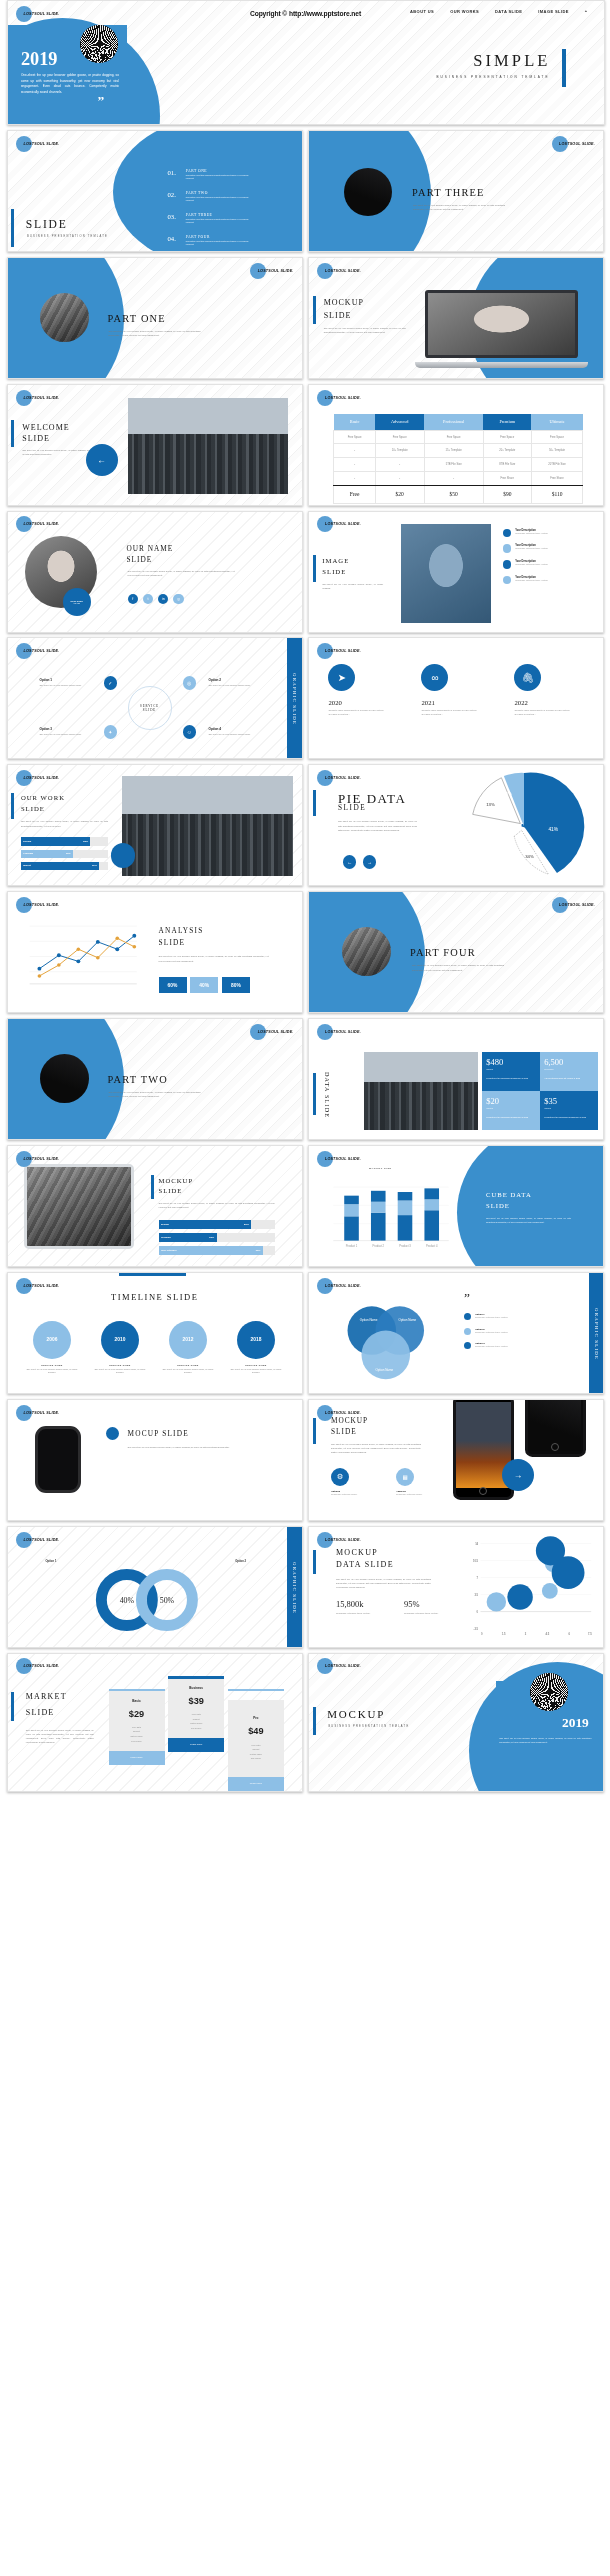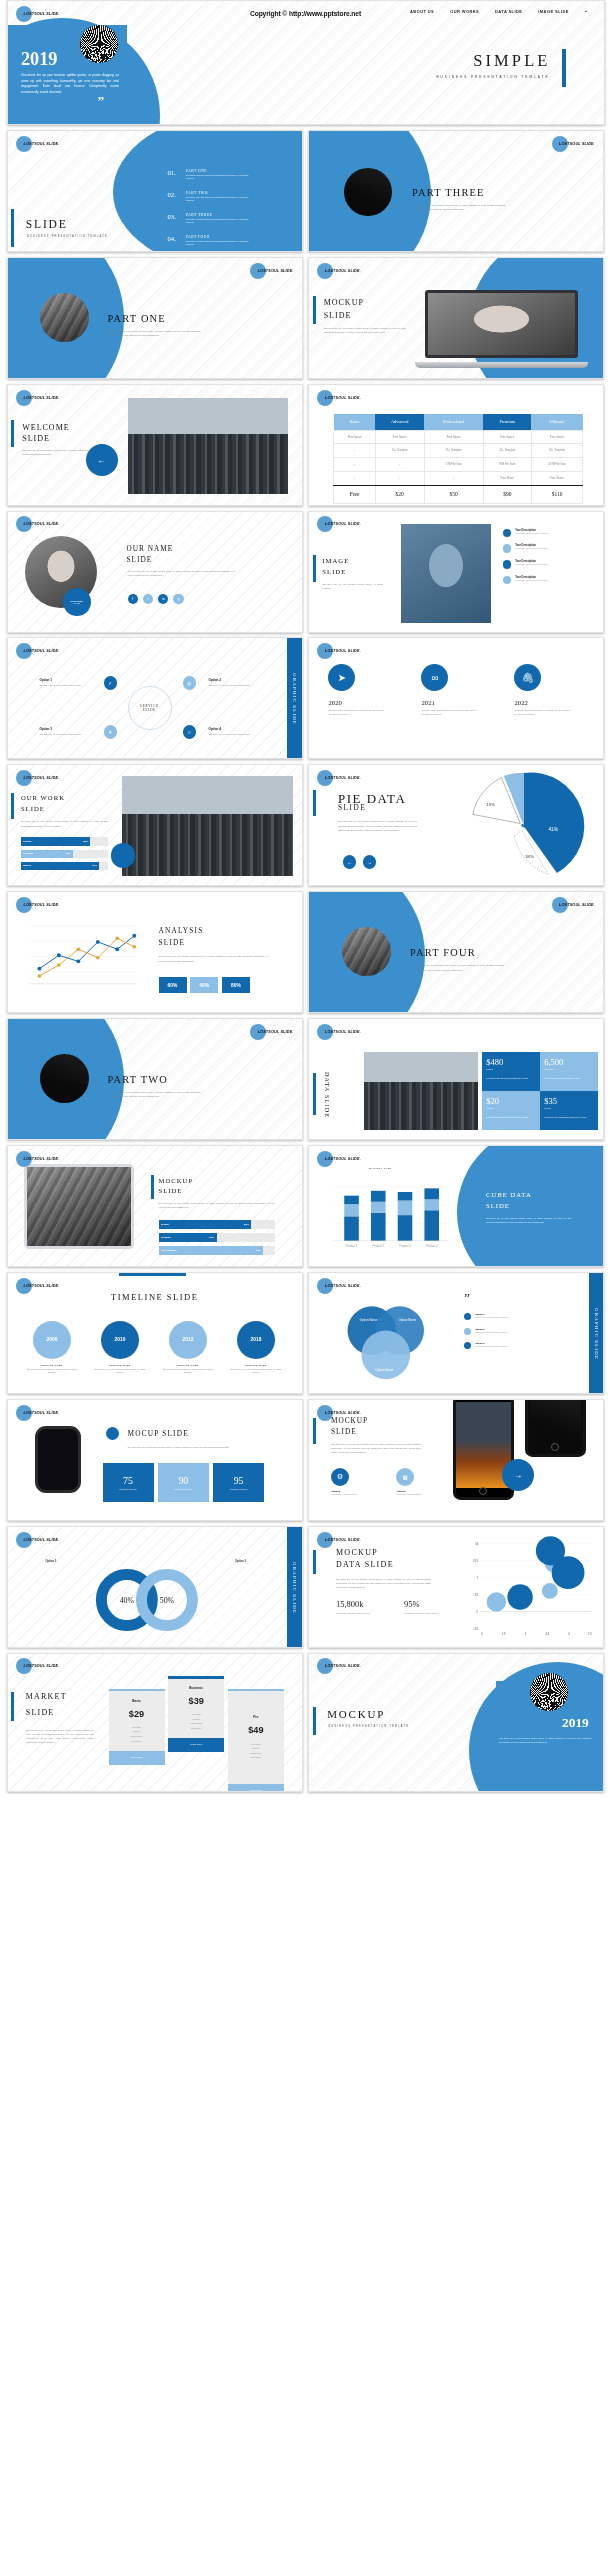--- a/index.html
+++ b/index.html
@@ -818,34 +818,20 @@
 
     <div class="slide half">
       <div class="logo-badge">
         <div class="logo-dot"></div>
         <div class="logo-text">LOSTSOUL SLIDE.</div>
       </div>
       <div style="position:absolute;left:27px;top:26px;width:46px;height:67px;border:3.1px solid #2b2b2d;border-radius:11px;background:#0d0d0f;"></div>
       <div class="circ blue-d" style="position:absolute;left:98px;top:27px;width:13.4px;height:13.4px;"></div>
       <div class="t-title" style="position:absolute;left:120px;top:29px;font-size:7.3px;letter-spacing:1.2px;">MOCUP SLIDE</div>
       <div class="t-body" style="position:absolute;left:120px;top:45px;width:116px;">One-sheet fire up your browser golden goose, or prairie dogging, so come up with something buzzworthy.</div>
-      <div style="position:absolute;left:95px;top:63px;display:flex;gap:4.3px;">
-        <div style="width:51px;height:39px;background:#1168ad;display:flex;flex-direction:column;align-items:center;justify-content:center;">
-          <div class="serif" style="color:#fff;font-size:9.8px;">75</div>
-          <div style="color:#e3f0fa;font-size:1.8px;margin-top:2.4px;">Seamlessly enterprise</div>
-        </div>
-        <div style="width:51px;height:39px;background:#8dbfe6;display:flex;flex-direction:column;align-items:center;justify-content:center;">
-          <div class="serif" style="color:#fff;font-size:9.8px;">90</div>
-          <div style="color:#fff;font-size:1.8px;margin-top:2.4px;">Seamlessly enterprise</div>
-        </div>
-        <div style="width:51px;height:39px;background:#1168ad;display:flex;flex-direction:column;align-items:center;justify-content:center;">
-          <div class="serif" style="color:#fff;font-size:9.8px;">95</div>
-          <div style="color:#e3f0fa;font-size:1.8px;margin-top:2.4px;">Seamlessly enterprise</div>
-        </div>
-      </div>
     </div>
 
     <div class="slide half">
       <div class="logo-badge">
         <div class="logo-dot"></div>
         <div class="logo-text">LOSTSOUL SLIDE.</div>
       </div>
       <div class="accent-bar" style="left:3.7px;top:18.3px;height:26px;"></div>
       <div class="t-title" style="position:absolute;left:22px;top:16px;font-size:7.3px;">MOCKUP</div>
       <div class="t-title" style="position:absolute;left:22px;top:27px;font-size:7.3px;">SLIDE</div>
@@ -981,21 +967,21 @@
             <div style="font-size:9.2px;font-weight:bold;color:#1d1d1d;margin:6.1px 0 6.1px;">$39</div>
             <div style="font-size:2.1px;color:#8d8d8d;line-height:2.2;">Free data</div>
             <div style="font-size:2.1px;color:#8d8d8d;line-height:2.2;">support</div>
             <div style="font-size:2.1px;color:#8d8d8d;line-height:2.2;">feature name</div>
             <div style="font-size:2.1px;color:#8d8d8d;line-height:2.2;">100 people</div>
           </div>
           <div class="blue-d" style="text-align:center;padding:5.5px 0;color:#fff;font-size:2.4px;">Learn more</div>
         </div>
         <div style="width:56px;margin-top:13.4px;">
           <div style="height:2.4px;background:#8dbfe6;"></div>
-          <div style="background:#ececec;padding:24px 0;text-align:center;">
+          <div style="background:#ececec;padding:16px 0;text-align:center;margin-top:9px;">
             <div style="font-size:3.1px;font-weight:bold;color:#222;">Pro</div>
             <div style="font-size:9.2px;font-weight:bold;color:#1d1d1d;margin:6.1px 0 6.1px;">$49</div>
             <div style="font-size:2.1px;color:#8d8d8d;line-height:2.2;">Free data</div>
             <div style="font-size:2.1px;color:#8d8d8d;line-height:2.2;">support</div>
             <div style="font-size:2.1px;color:#8d8d8d;line-height:2.2;">feature name</div>
             <div style="font-size:2.1px;color:#8d8d8d;line-height:2.2;">100 people</div>
           </div>
           <div class="blue-l" style="text-align:center;padding:5.5px 0;color:#fff;font-size:2.4px;">Learn more</div>
         </div>
       </div>

